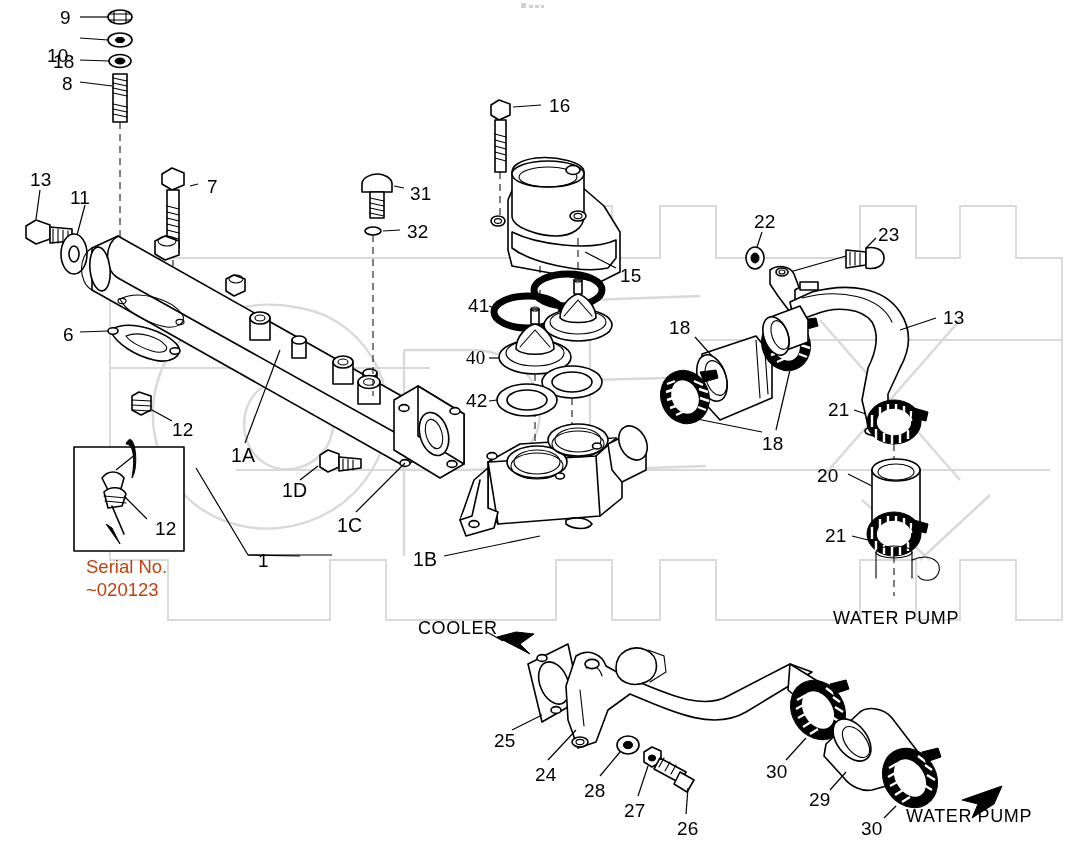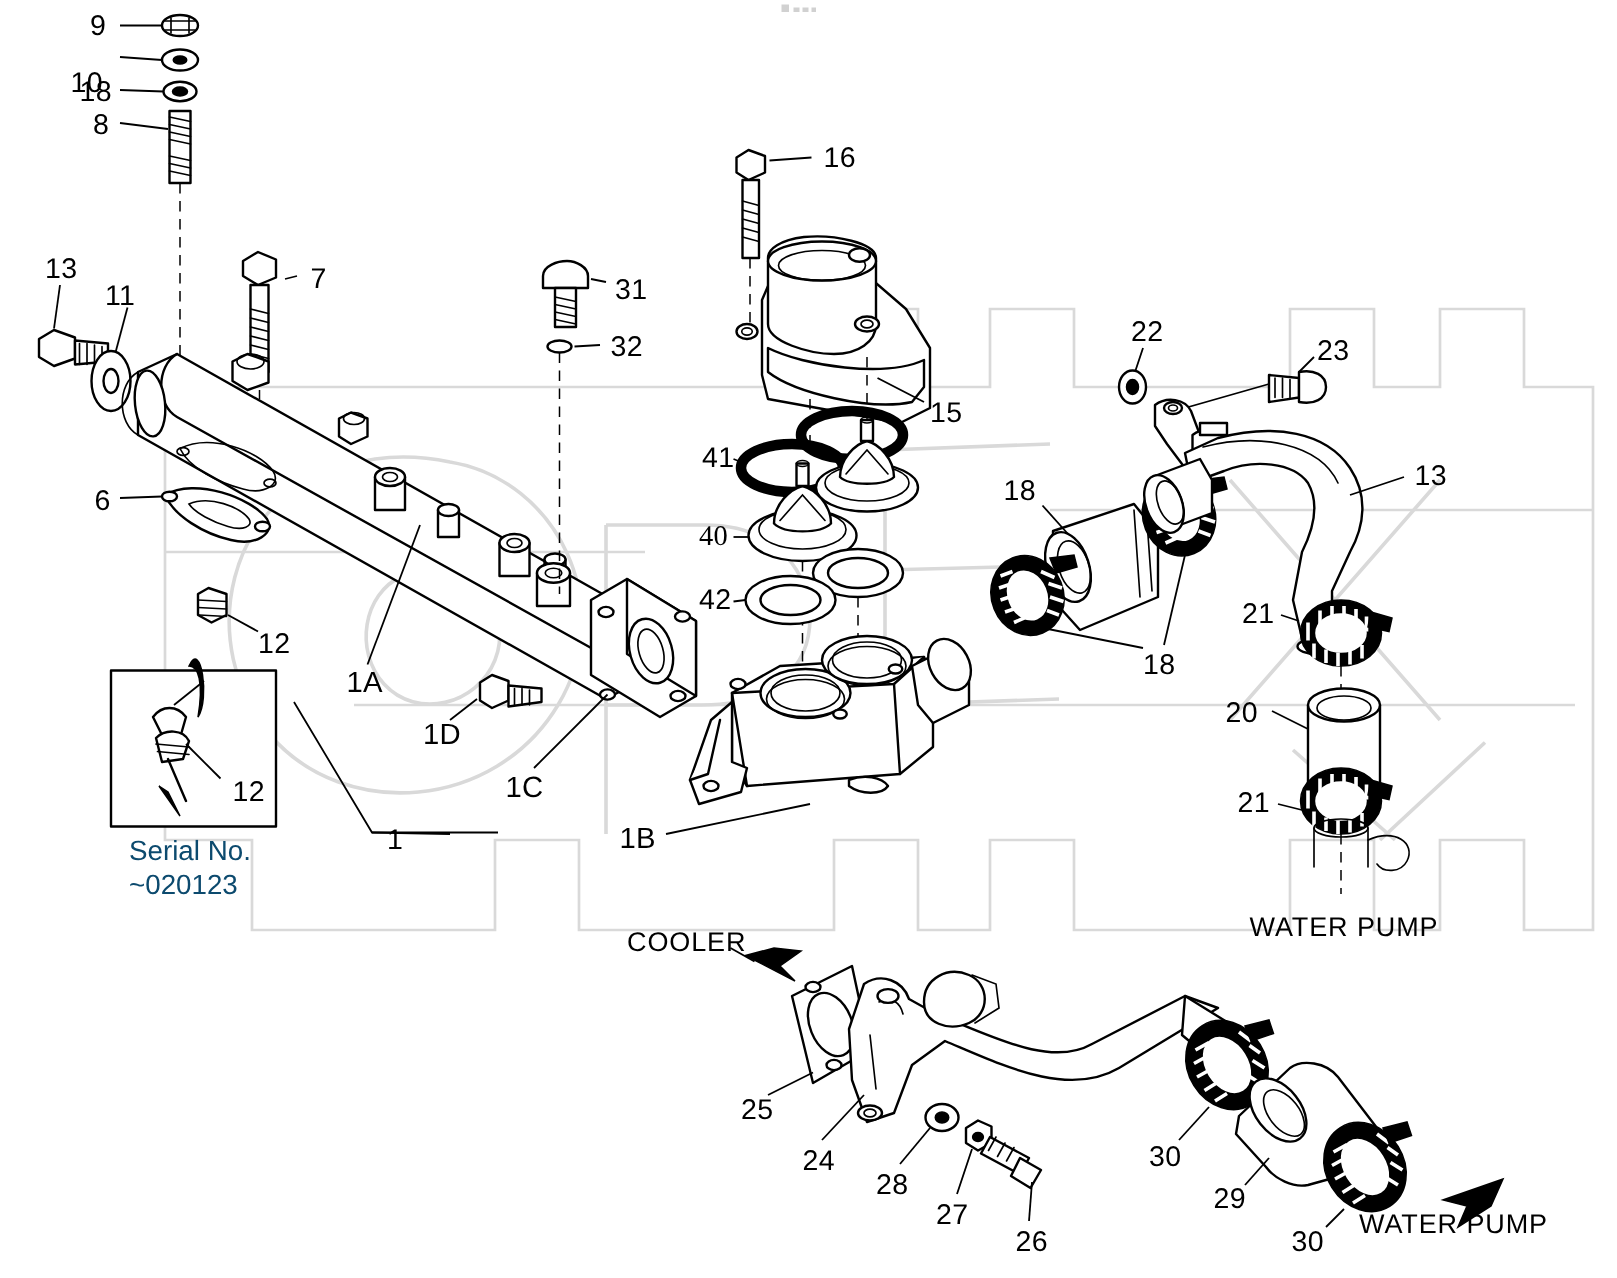--- a/index.html
+++ b/index.html
@@ -39,21 +39,21 @@
     font-family: "Liberation Sans", sans-serif;
     font-size: 18px;
     color: #000000;
     white-space: nowrap;
     letter-spacing: 0.6px;
   }
   .serial {
     position: absolute;
     font-family: "Liberation Sans", sans-serif;
     font-size: 18.5px;
-    color: #0c4a6e;
+    color: #c2410c;
     white-space: nowrap;
     line-height: 1.22;
   }
 </style>
 </head>
 <body>
 
 <div id="sheet">
 
   <svg id="art" viewBox="0 0 1078 852">

